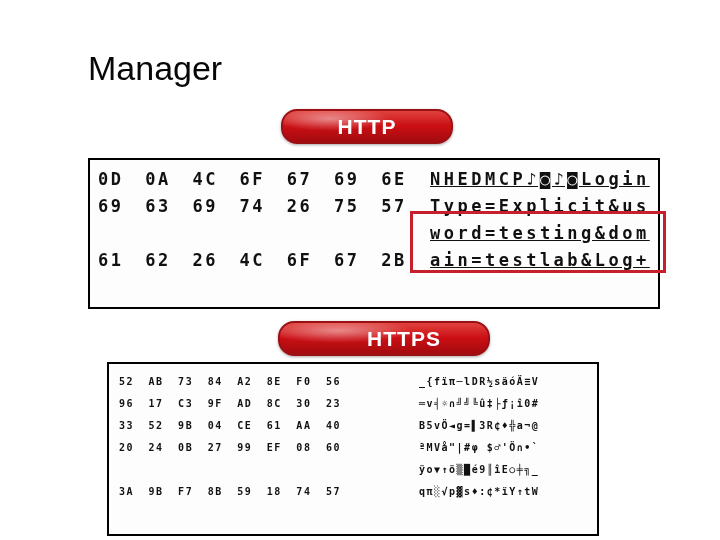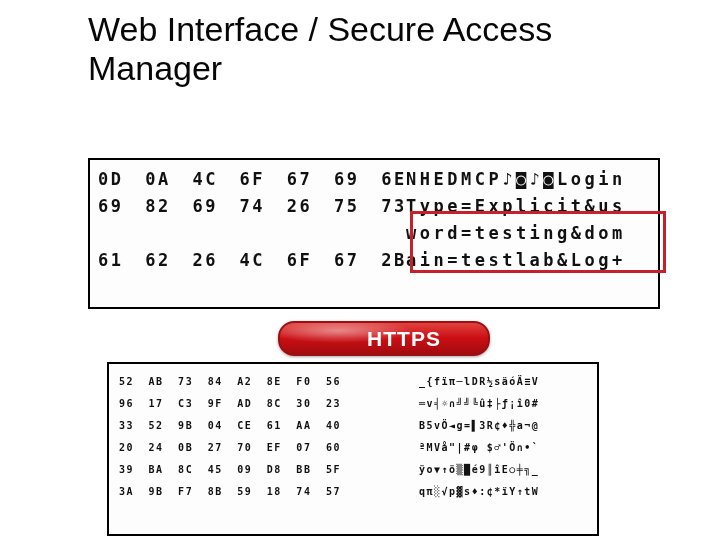--- a/index.html
+++ b/index.html
@@ -55,21 +55,21 @@
   .ascii{position:absolute;top:0;}
 
   #http-table{
     left:88px;top:158px;
     width:568px;height:141px;
     padding-top:6px;
     font-size:17px;
   }
   #http-table .dump-row{line-height:27px;height:27px;}
   #http-table .hex{margin-left:8px;letter-spacing:2.5px;word-spacing:9px;}
-  #http-table .ascii{left:316px;letter-spacing:3.5px;}
+  #http-table .ascii{left:340px;letter-spacing:3.5px;text-decoration:underline;}
 
   #https-table{
     left:107px;top:362px;
     width:488px;height:163px;
     padding-top:7px;
     font-size:10px;
   }
   #https-table .dump-row{line-height:22px;height:22px;}
   #https-table .hex{margin-left:10px;letter-spacing:1.5px;word-spacing:7px;}
   #https-table .ascii{left:310px;letter-spacing:1.5px;}
@@ -82,30 +82,33 @@
     border:3px solid #c6202d;
     background:transparent;
     z-index:5;
   }
 </style>
 </head>
 <body>
 
 <div class="slide">
 
-  <h1 class="title"><span>Web Interface / Secure Access</span><br><span>Manager</span></h1>
+  <h1 class="title"><br><span>Manager</span></h1>
 
+  <div class="pill" id="http-pill">
+    <span>HTTP</span>
+  </div>
 
   <div class="hexdump" id="http-table">
     <div class="dump-row">
       <span class="hex">0D 0A 4C 6F 67 69 6E</span>
       <span class="ascii">NHEDMCP♪◙♪◙Login</span>
     </div>
     <div class="dump-row">
-      <span class="hex">69 82 69 74 26 75 73</span>
+      <span class="hex">69 63 69 74 26 75 57</span>
       <span class="ascii">Type=Explicit&amp;us</span>
     </div>
     <div class="dump-row">
       <span class="ascii">word=testing&amp;dom</span>
     </div>
     <div class="dump-row">
       <span class="hex">61 62 26 4C 6F 67 2B</span>
       <span class="ascii">ain=testlab&amp;Log+</span>
     </div>
   </div>
@@ -123,25 +126,24 @@
     </div>
     <div class="dump-row">
       <span class="hex">96 17 C3 9F AD 8C 30 23</span>
       <span class="ascii">═v╡☼∩╝╝╚û‡├ƒ¡î0#</span>
     </div>
     <div class="dump-row">
       <span class="hex">33 52 9B 04 CE 61 AA 40</span>
       <span class="ascii">B5vÖ◄g=▌3R¢♦╬a¬@</span>
     </div>
     <div class="dump-row">
-      <span class="hex">20 24 0B 27 70 EF 07 60</span>
+      <span class="hex">20 24 0B 27 99 EF 08 60</span>
       <span class="ascii">ªMVå"|#φ $♂'Ö∩•`</span>
     </div>
     <div class="dump-row">
-      <span class="hex">39 BA 8C 45 09 D8 BB 5F</span>
       <span class="ascii">ÿo▼↑ö▒█é9║îE○╪╗_</span>
     </div>
     <div class="dump-row">
       <span class="hex">3A 9B F7 8B 59 18 74 57</span>
       <span class="ascii">qπ░√p▓s♦:¢*ïY↑tW</span>
     </div>
   </div>
 
 </div>
 

